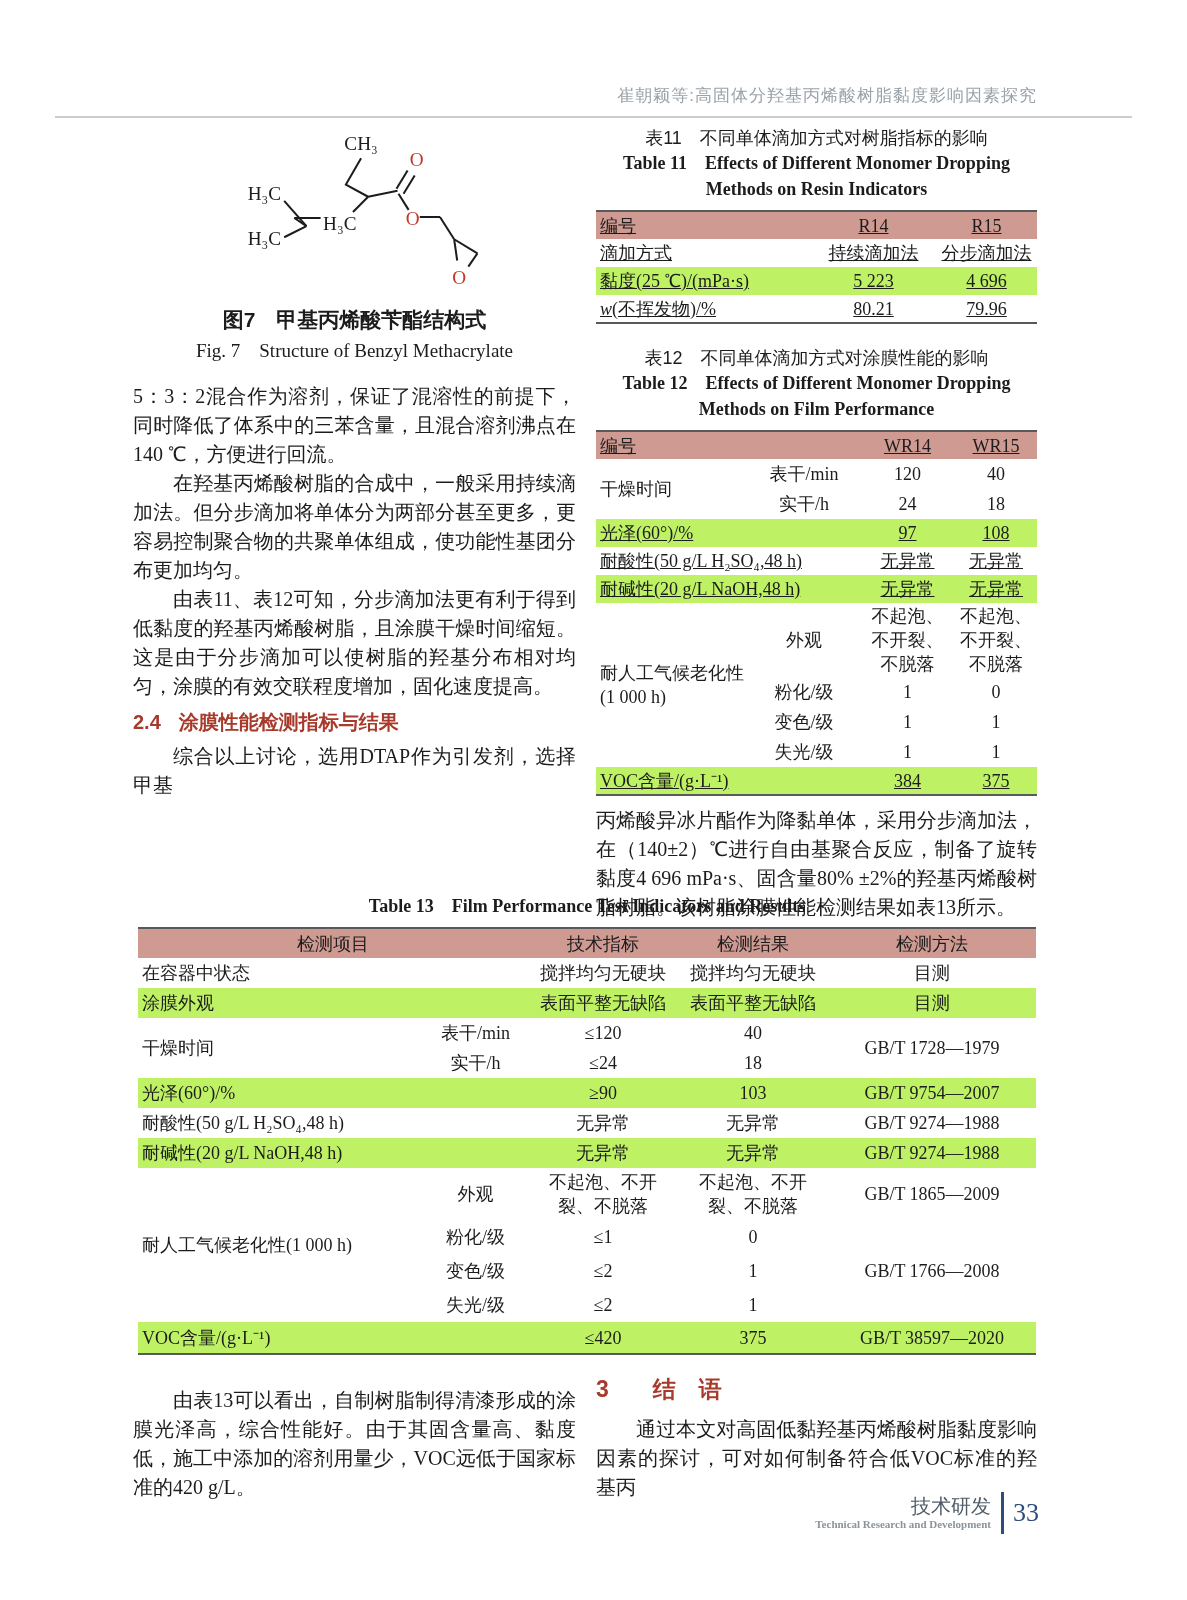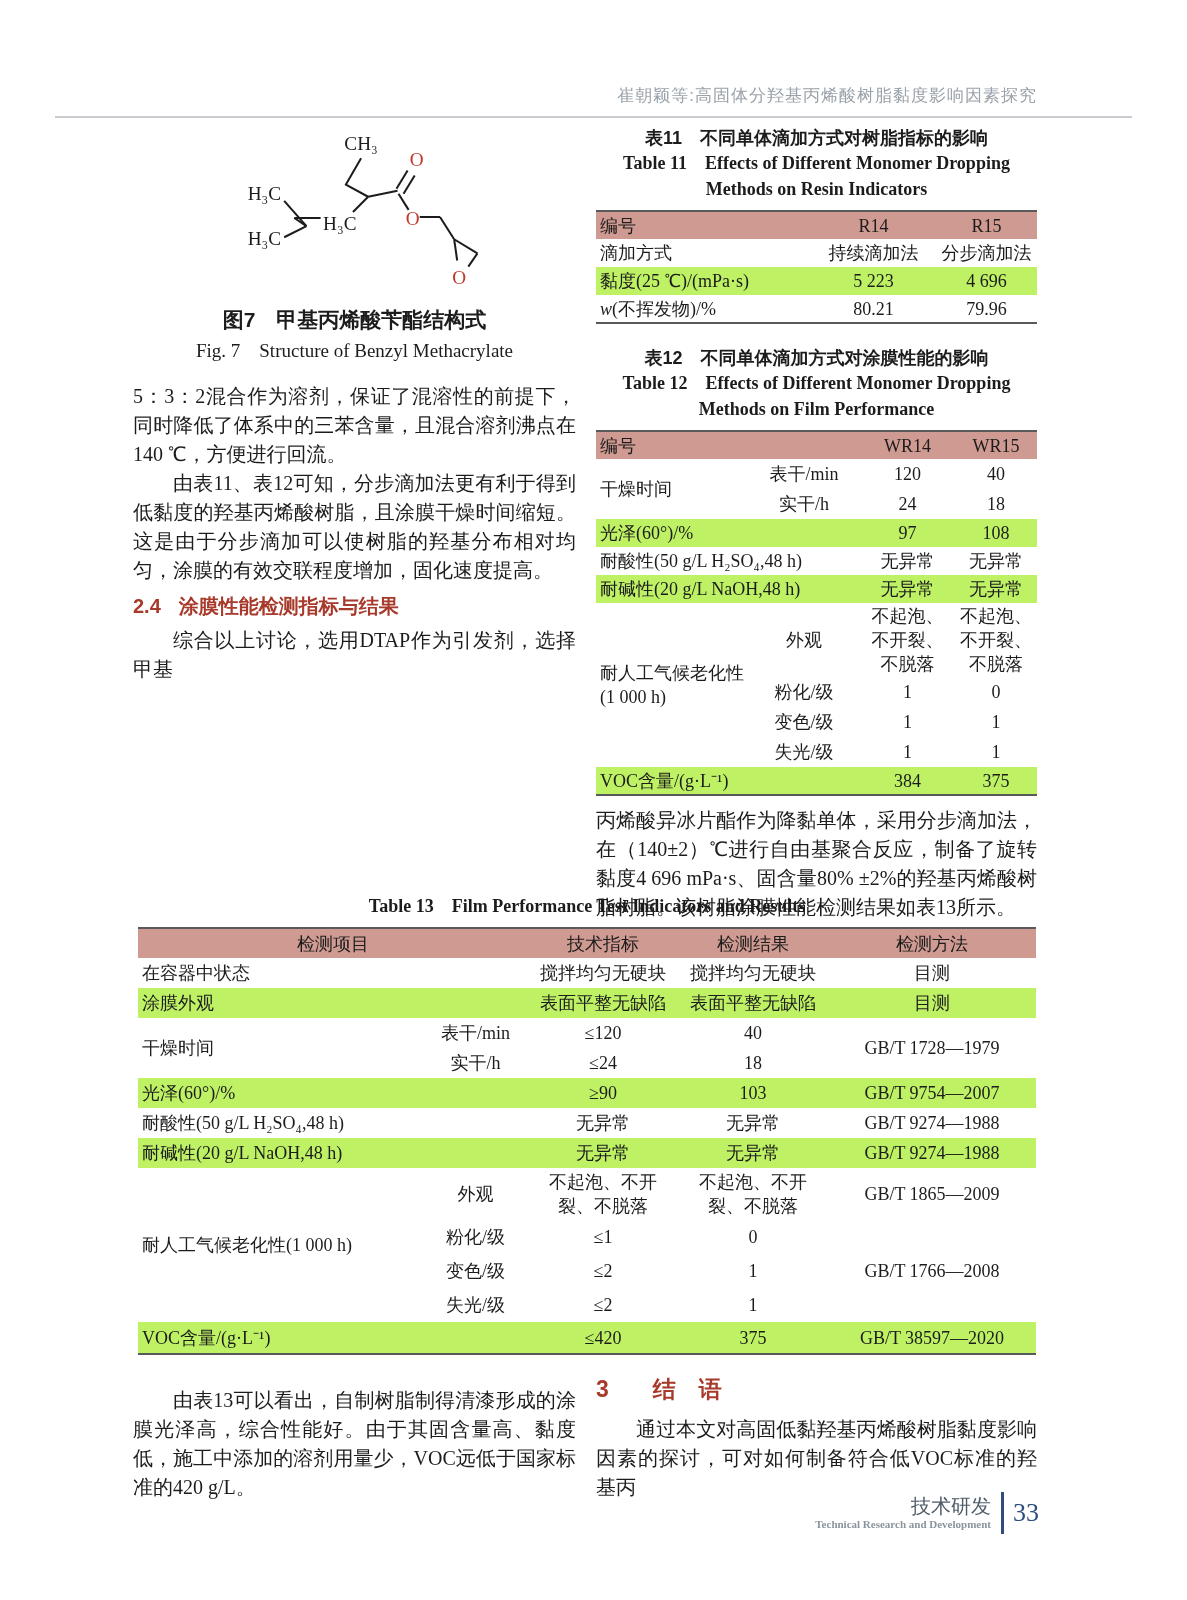--- a/index.html
+++ b/index.html
@@ -34,31 +34,31 @@
   
   .sec-heading { color:#a83a2c; font-family:"Liberation Sans", sans-serif;
     font-weight:bold; font-size:20px; margin:8px 0 6px 0; }
   .sec-heading .sec-num { margin-right:18px; }
   .sec-heading-big { color:#a83a2c; font-family:"Liberation Sans", sans-serif;
     font-weight:bold; font-size:23px; margin-bottom:10px; }
   .sec-heading-big .sec-num { margin-right:26px; letter-spacing:18px; }
 
   
   .tbl-title-zh { text-align:center; font-family:"Liberation Sans", sans-serif;
-    font-weight:bold; font-size:18px; line-height:24px; }
+    font-weight:normal; font-size:18px; line-height:24px; }
   .tbl-title-en { text-align:center; font-weight:bold; font-size:18px; line-height:26px; }
   table { border-collapse:collapse; table-layout:fixed; }
   table.datatable { width:100%; font-size:18px;
     border-top:2px solid #58595b; border-bottom:2px solid #58595b; margin-top:8px; }
   .datatable td { padding:1px 4px; vertical-align:middle; line-height:24px; }
   .head-row td { background:#cf9a91; }
   .stripe td, td.stripe { background:#bef264; }
   .lab { text-align:left; }
   .ctr { text-align:center; }
-  .h28 td { height:28px; } .h30 td { height:30px; } .h32 td { height:32px; }
+  .h28 td { height:28px;text-decoration:underline; } .h30 td { height:30px; } .h32 td { height:32px; }
   .h34 td { height:34px; } .h52 td { height:52px; }
 
   .gap22 { height:22px; } .gap10 { height:10px; }
 
   
   .table13-block { position:absolute; left:138px; top:893px; width:898px; }
   .table13-block table { width:898px; }
 
   
   .bottom-left  { position:absolute; left:133px; top:1386px; width:443px; }
@@ -111,20 +111,21 @@
         <text x="175" y="97" text-anchor="middle">H₃C</text>
         <text class="red" x="251" y="34" text-anchor="middle">O</text>
         <text class="red" x="247" y="92" text-anchor="middle">O</text>
         <text class="red" x="293" y="150" text-anchor="middle">O</text>
       </svg>
       <div class="fig-caption-zh">图7　甲基丙烯酸苄酯结构式</div>
       <div class="fig-caption-en">Fig. 7　Structure of Benzyl Methacrylate</div>
     </div>
 
     <p class="body">5：3：2混合作为溶剂，保证了混溶性的前提下，同时降低了体系中的三苯含量，且混合溶剂沸点在140 ℃，方便进行回流。</p>
+    <p class="body indent">在羟基丙烯酸树脂的合成中，一般采用持续滴加法。但分步滴加将单体分为两部分甚至更多，更容易控制聚合物的共聚单体组成，使功能性基团分布更加均匀。</p>
     <p class="body indent">由表11、表12可知，分步滴加法更有利于得到低黏度的羟基丙烯酸树脂，且涂膜干燥时间缩短。这是由于分步滴加可以使树脂的羟基分布相对均匀，涂膜的有效交联程度增加，固化速度提高。</p>
 
     <div class="sec-heading">
       <span class="sec-num">2.4</span><span>涂膜性能检测指标与结果</span>
     </div>
     <p class="body indent">综合以上讨论，选用DTAP作为引发剂，选择甲基</p>
   </div>
 
   <div class="col-right">
     <div class="tbl-title-zh">表11　不同单体滴加方式对树脂指标的影响</div>

